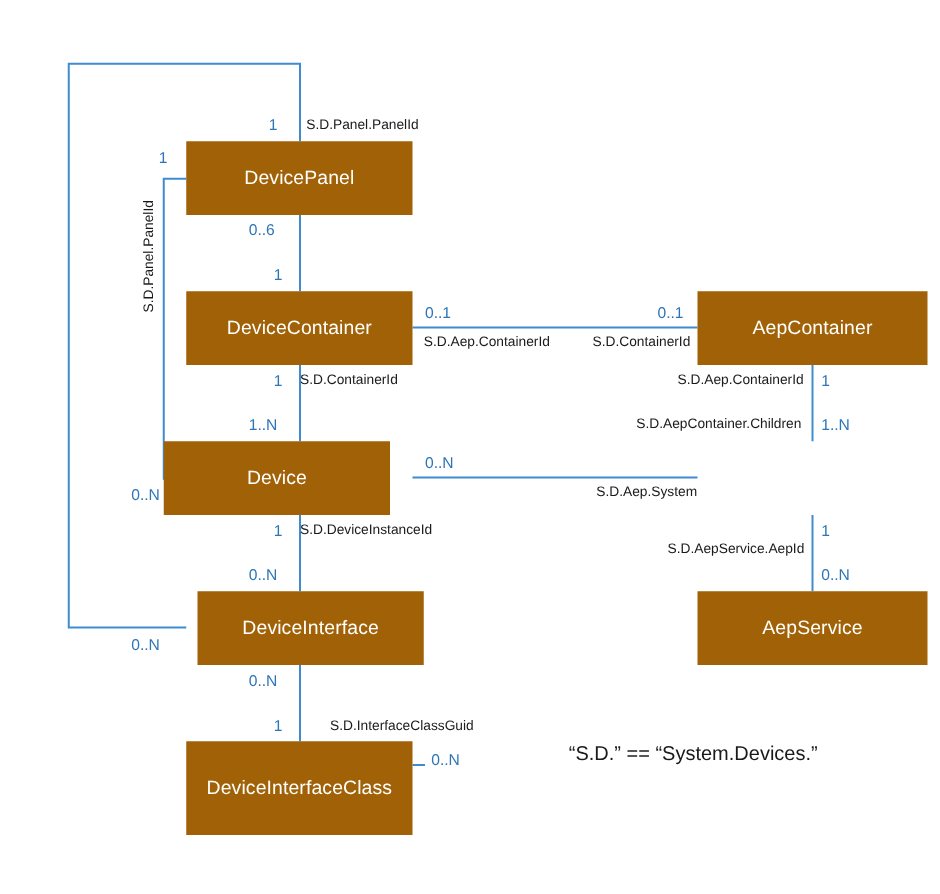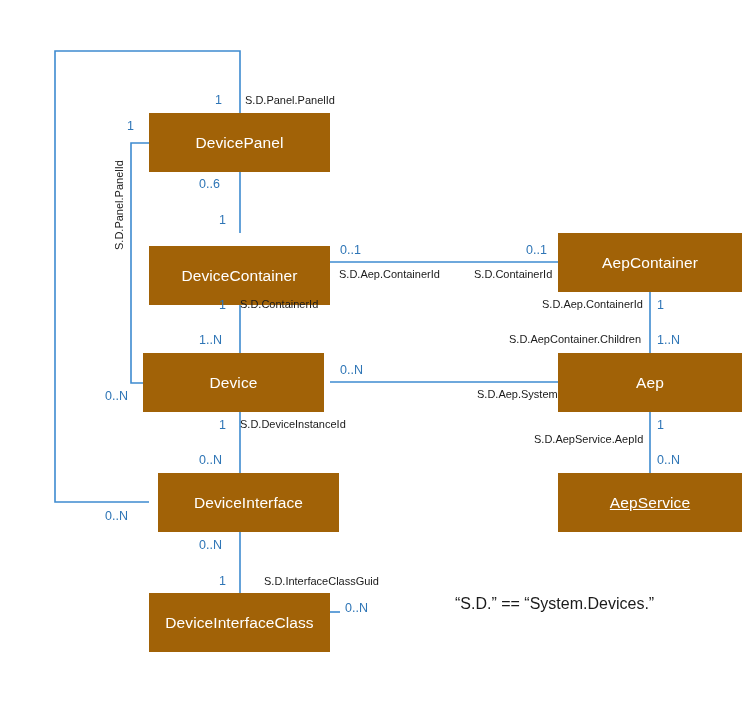--- a/index.html
+++ b/index.html
@@ -84,39 +84,36 @@
 
       <path d="M650,412 L650,473"></path>
 
       <path d="M330,612 L340,612"></path>
     </g>
   </svg>
 
   <div class="entity" style="left:149px;top:113px;width:181px;height:59px;">
     <span>DevicePanel</span>
   </div>
-  <div class="entity" style="left:149px;top:246px;width:181px;height:59px;">
+  <div class="entity" style="left:149px;top:233px;width:181px;height:59px;">
     <span>DeviceContainer</span>
   </div>
-  <div class="entity" style="left:143px;top:353px;width:181px;height:59px;">
+  <div class="entity" style="left:131px;top:353px;width:181px;height:59px;">
     <span>Device</span>
   </div>
   <div class="entity" style="left:158px;top:473px;width:181px;height:59px;">
     <span>DeviceInterface</span>
   </div>
-  <div class="entity" style="left:149px;top:593px;width:181px;height:59px;">
+  <div class="entity" style="left:149px;top:593px;width:181px;height:75px;">
     <span>DeviceInterfaceClass</span>
   </div>
   <div class="entity" style="left:558px;top:233px;width:184px;height:59px;">
     <span>AepContainer</span>
   </div>
-  <div class="entity" style="left:558px;top:353px;width:184px;height:59px;">
-    <span>Aep</span>
-  </div>
-  <div class="entity" style="left:558px;top:473px;width:184px;height:59px;text-decoration:underline;">
+  <div class="entity" style="left:558px;top:473px;width:184px;height:59px;">
     <span>AepService</span>
   </div>
 
   <div class="card" style="left:215px;top:94px;">1</div>
   <div class="card" style="left:127px;top:120px;">1</div>
   <div class="card" style="left:199px;top:178px;">0..6</div>
   <div class="card" style="left:219px;top:214px;">1</div>
   <div class="card" style="left:340px;top:244px;">0..1</div>
   <div class="card" style="left:526px;top:244px;">0..1</div>
   <div class="card" style="left:219px;top:299px;">1</div>

